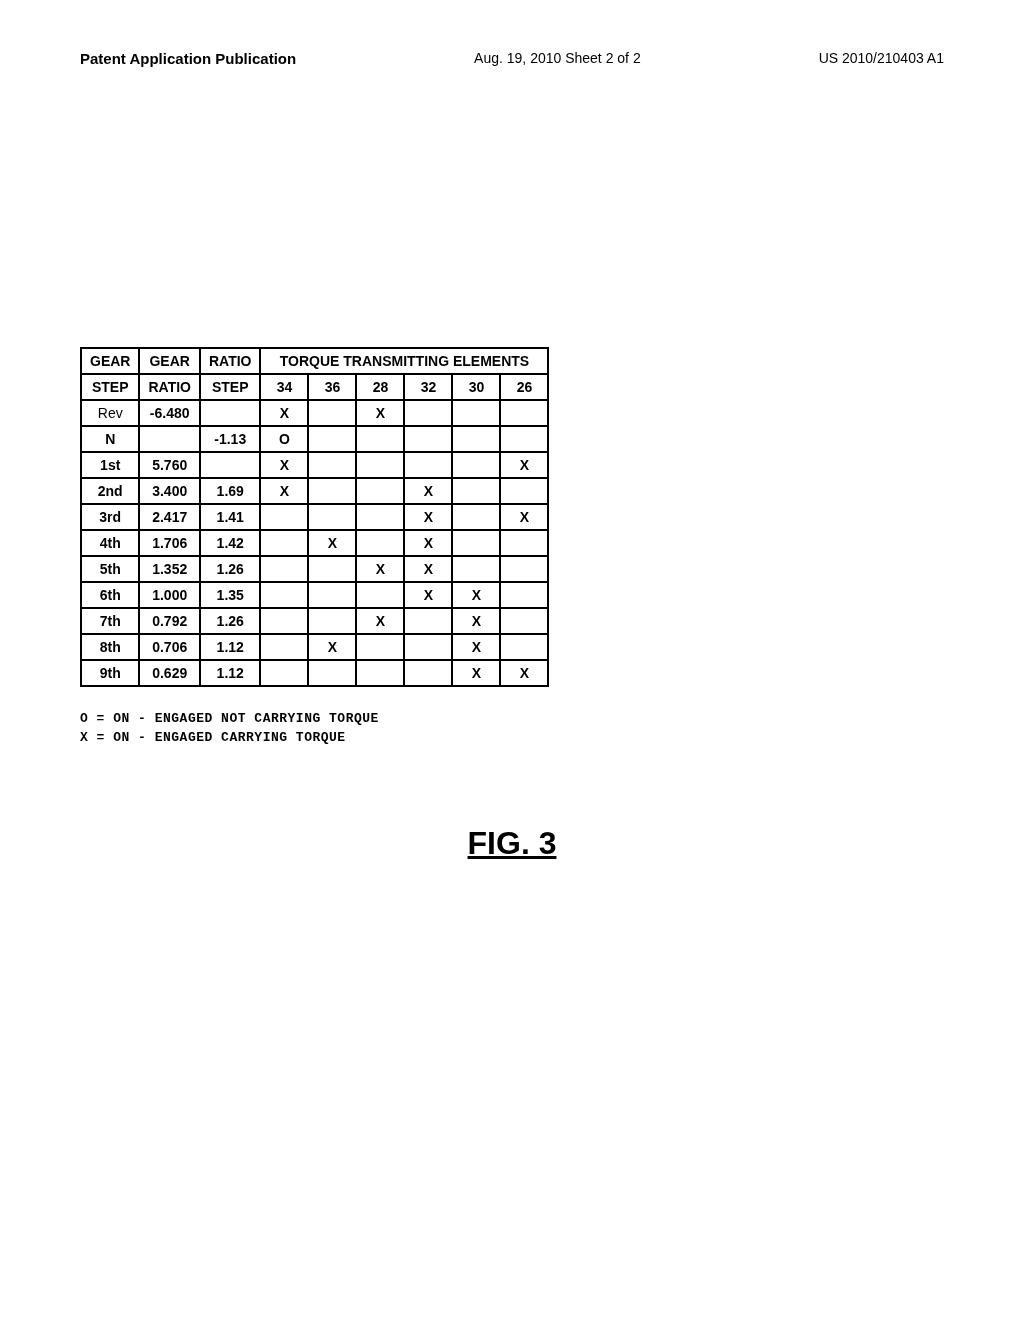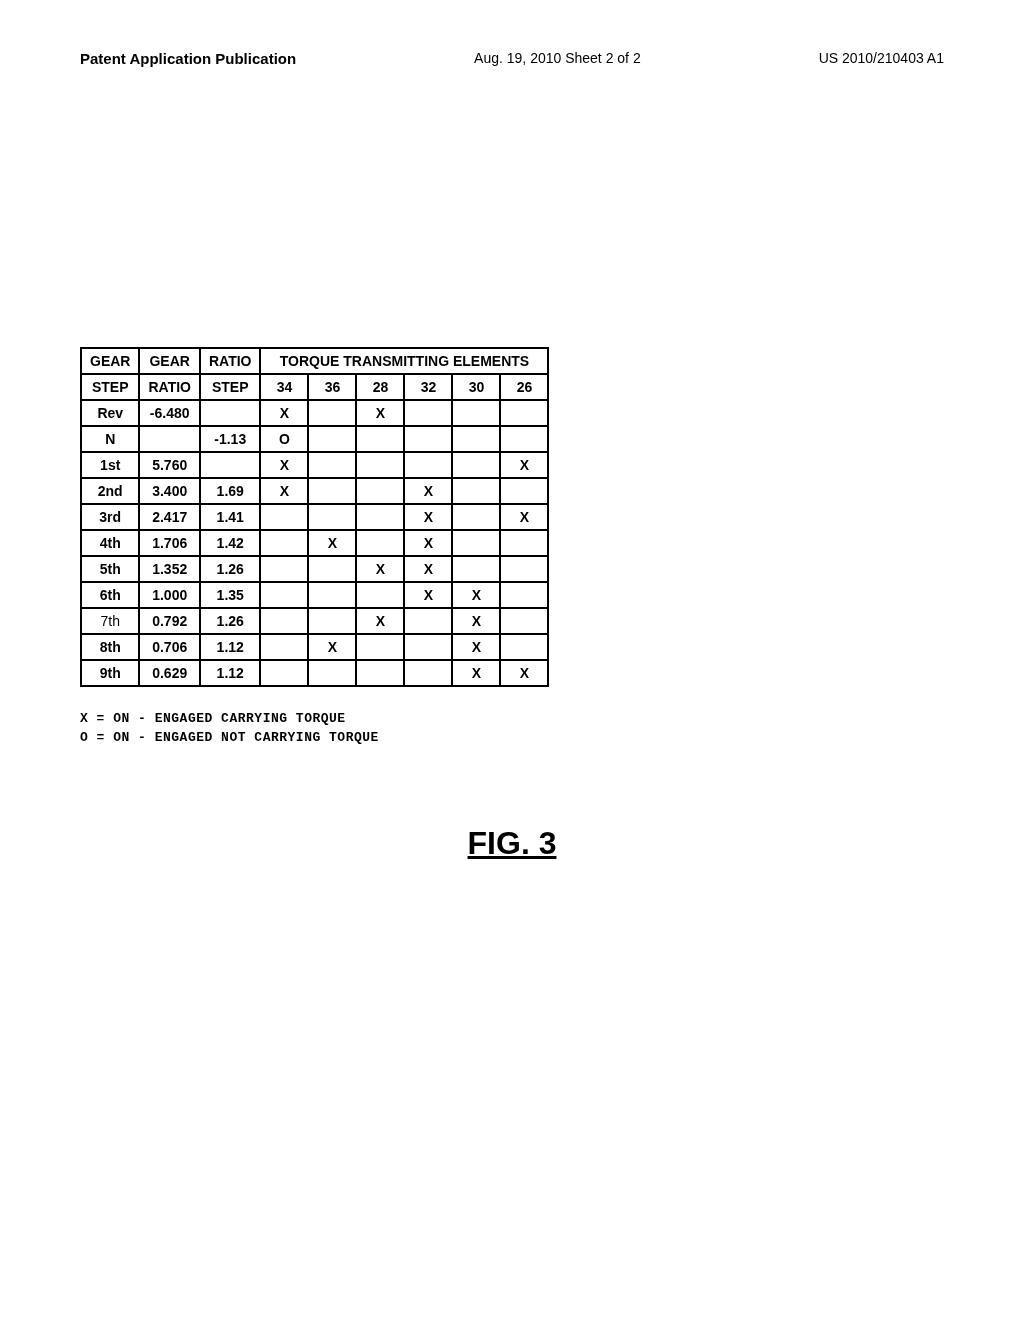--- a/index.html
+++ b/index.html
@@ -118,21 +118,21 @@
           <th>34</th>
           <th>36</th>
           <th>28</th>
           <th>32</th>
           <th>30</th>
           <th>26</th>
         </tr>
       </thead>
       <tbody id="table-body">
       <tr class="data-row">
-            <td style="font-weight: bold;">Rev</td>
+            <td style="font-weight: normal;">Rev</td>
             <td style="font-weight: bold;">-6.480</td>
             <td style="font-weight: bold;"></td>
             <td>X</td>
             <td></td>
             <td>X</td>
             <td></td>
             <td></td>
             <td></td>
           </tr>
           <tr class="data-row">
@@ -206,21 +206,21 @@
             <td style="font-weight: bold;">1.000</td>
             <td style="font-weight: bold;">1.35</td>
             <td></td>
             <td></td>
             <td></td>
             <td>X</td>
             <td>X</td>
             <td></td>
           </tr>
           <tr class="data-row">
-            <td style="font-weight: normal;">7th</td>
+            <td style="font-weight: bold;">7th</td>
             <td style="font-weight: bold;">0.792</td>
             <td style="font-weight: bold;">1.26</td>
             <td></td>
             <td></td>
             <td>X</td>
             <td></td>
             <td>X</td>
             <td></td>
           </tr>
           <tr class="data-row">
@@ -243,19 +243,19 @@
             <td></td>
             <td></td>
             <td>X</td>
             <td>X</td>
           </tr>
         </tbody>
     </table>
   </div>
 
   <div class="legend">
+    <p>O = ON  -  ENGAGED  NOT CARRYING  TORQUE</p>
     <p>X = ON  -  ENGAGED  CARRYING  TORQUE</p>
-    <p>O = ON  -  ENGAGED  NOT CARRYING  TORQUE</p>
   </div>
 
   <div class="fig-label">FIG. 3</div>
 
 </div>
 
 </body></html>

